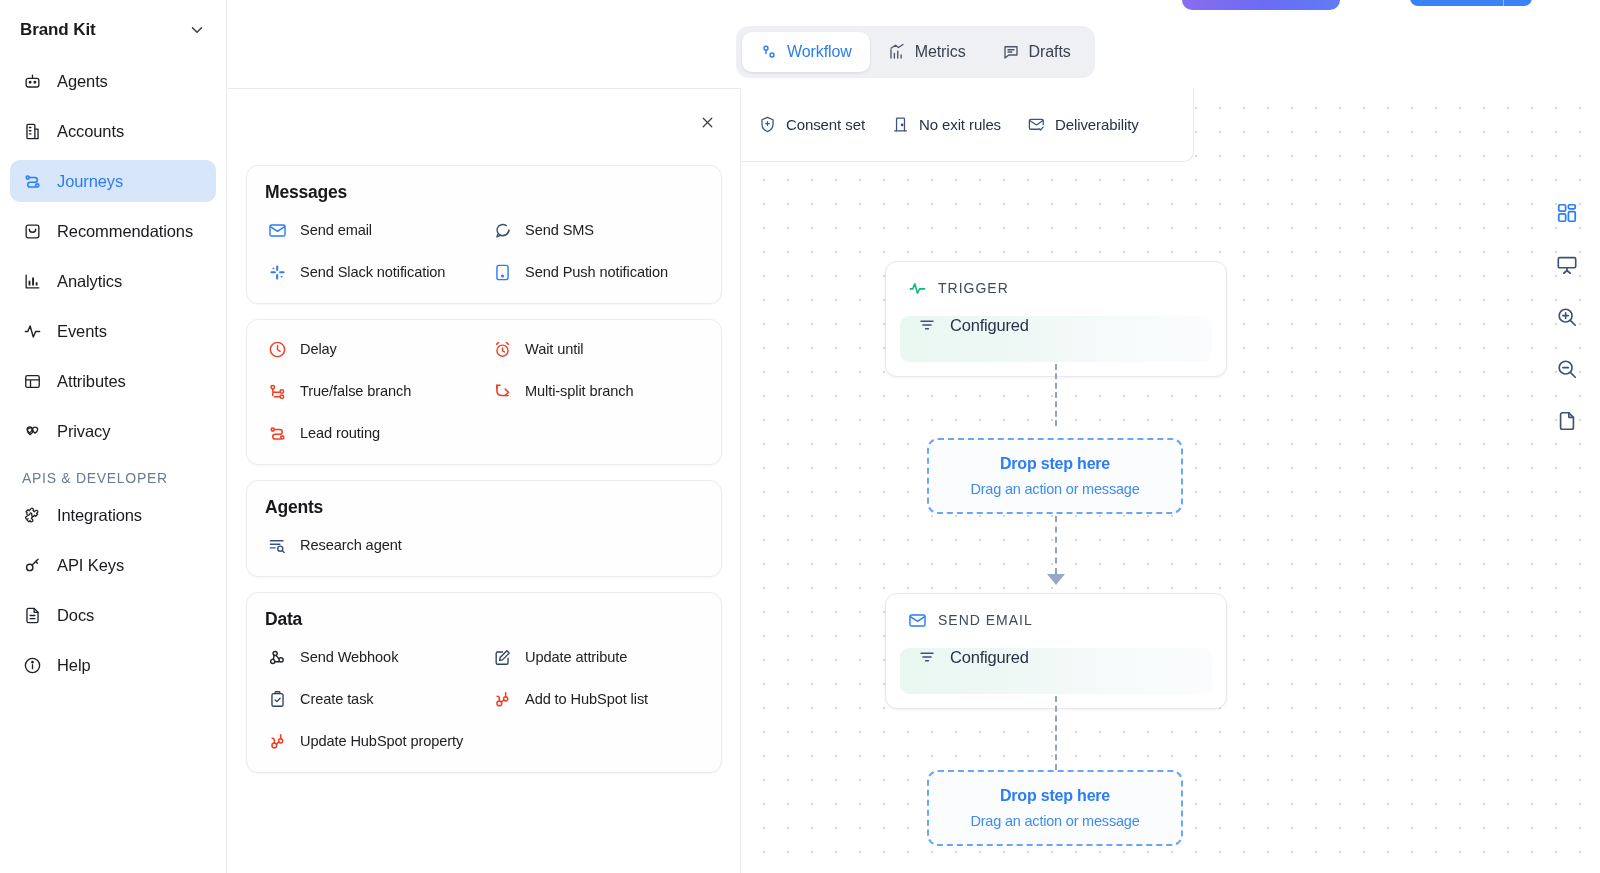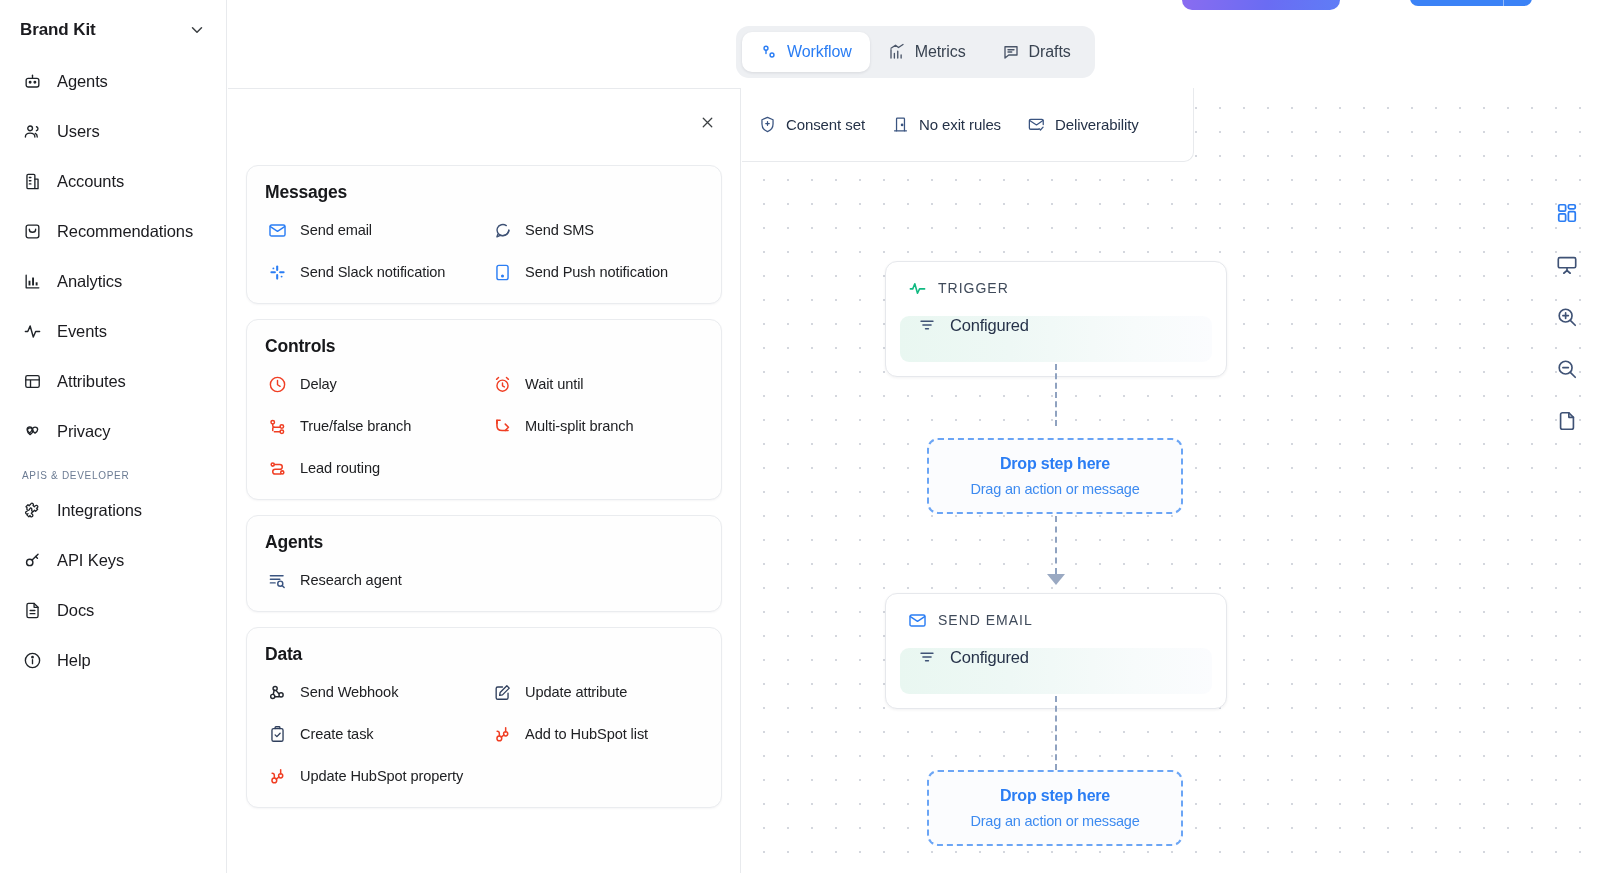--- a/index.html
+++ b/index.html
@@ -27,21 +27,21 @@
     display: flex; align-items: center; gap: 14px;
     height: 42px; padding: 0 12px; border-radius: 10px;
     margin-bottom: 8px; cursor: pointer;
   }
   .nav-item .ico { width: 21px; height: 21px; display:flex; align-items:center; justify-content:center; color:#1f2328; flex:none;}
   .nav-item .lbl { font-size: 16.5px; color: #1b1b1f; letter-spacing: -0.1px; white-space: nowrap; }
   .nav-item.active { background: #d7e6fb; }
   .nav-item.active .lbl { color: #2a7df4; }
   .nav-item.active .ico { color: #2a7df4; }
   .nav-section {
-    font-size: 10px; color: #6b7b93; letter-spacing: 0.7px;
+    font-size: 14px; color: #6b7b93; letter-spacing: 0.7px;
     font-weight: 500; padding: 10px 12px 8px 12px;
   }
 
   
   .panel {
     position: absolute; left: 228px; top: 88px; width: 513px; height: 785px;
     background: #fff; border-top: 1px solid #e8eaed; border-right: 1px solid #e8eaed;
     overflow: hidden;
   }
   .panel-close {
@@ -162,37 +162,36 @@
               <path d="M12 4v4"></path>
               <circle cx="9" cy="13" r="1"></circle>
               <circle cx="15" cy="13" r="1"></circle>
             </svg>
           </span>
         <span class="lbl">Agents</span>
       </div>
       <div class="nav-item">
         <span class="ico">
             <svg width="19" height="19" viewBox="0 0 24 24" fill="none" stroke="currentColor" stroke-width="1.7" stroke-linecap="round" stroke-linejoin="round">
-              <circle cx="9" cy="8" r="3"></circle>
-              <path d="M3 19c0-3.3 2.7-5 6-5s6 1.7 6 5"></path>
-              <path d="M17 11a2.6 2.6 0 0 0 0-5"></path>
-              <path d="M18 19c0-2.4-1-3.9-2.5-4.6"></path>
-            </svg>
-          </span>
-        <span class="lbl">Users</span>
-      </div>
-      <div class="nav-item">
-        <span class="ico">
-            <svg width="19" height="19" viewBox="0 0 24 24" fill="none" stroke="currentColor" stroke-width="1.7" stroke-linecap="round" stroke-linejoin="round">
               <rect x="5" y="3" width="10" height="18" rx="1.5"></rect>
               <path d="M15 9h4v12h-4"></path>
               <path d="M8 7h2M8 11h2M8 15h2"></path>
             </svg>
           </span>
         <span class="lbl">Accounts</span>
+      </div>
+      <div class="nav-item active">
+        <span class="ico">
+            <svg width="19" height="19" viewBox="0 0 24 24" fill="none" stroke="currentColor" stroke-width="1.9" stroke-linecap="round" stroke-linejoin="round">
+              <circle cx="6" cy="7" r="2"></circle>
+              <circle cx="18" cy="17" r="2"></circle>
+              <path d="M8 7h7a3 3 0 0 1 0 6H9a3 3 0 0 0 0 6h7"></path>
+            </svg>
+          </span>
+        <span class="lbl">Journeys</span>
       </div>
       <div class="nav-item">
         <span class="ico">
             <svg width="19" height="19" viewBox="0 0 24 24" fill="none" stroke="currentColor" stroke-width="1.7" stroke-linecap="round" stroke-linejoin="round">
               <rect x="4" y="4" width="16" height="16" rx="2.5"></rect>
               <path d="M8 9a4 4 0 0 0 8 0"></path>
             </svg>
           </span>
         <span class="lbl">Recommendations</span>
       </div>
@@ -365,21 +364,20 @@
                   <rect x="5" y="3" width="14" height="18" rx="2.5"></rect>
                   <circle cx="12" cy="16.5" r="1" fill="currentColor"></circle>
                 </svg>
               </span>
             <span class="ol">Send Push notification</span>
           </div>
         </div>
       </div>
 
       <div class="card">
-        <div class="card-title">Controls</div>
         <div class="grid2">
           <div class="opt">
             <span class="oi" style="color:#f03e23">
                 <svg width="19" height="19" viewBox="0 0 24 24" fill="none" stroke="currentColor" stroke-width="1.8" stroke-linecap="round" stroke-linejoin="round">
                   <circle cx="12" cy="12" r="9"></circle>
                   <path d="M12 7v5.3l3.3 2"></path>
                 </svg>
               </span>
             <span class="ol">Delay</span>
           </div>

